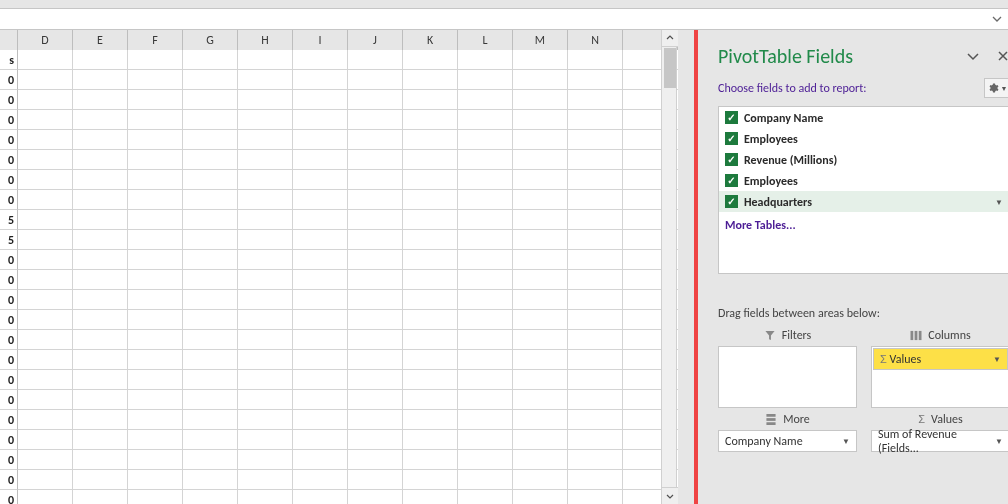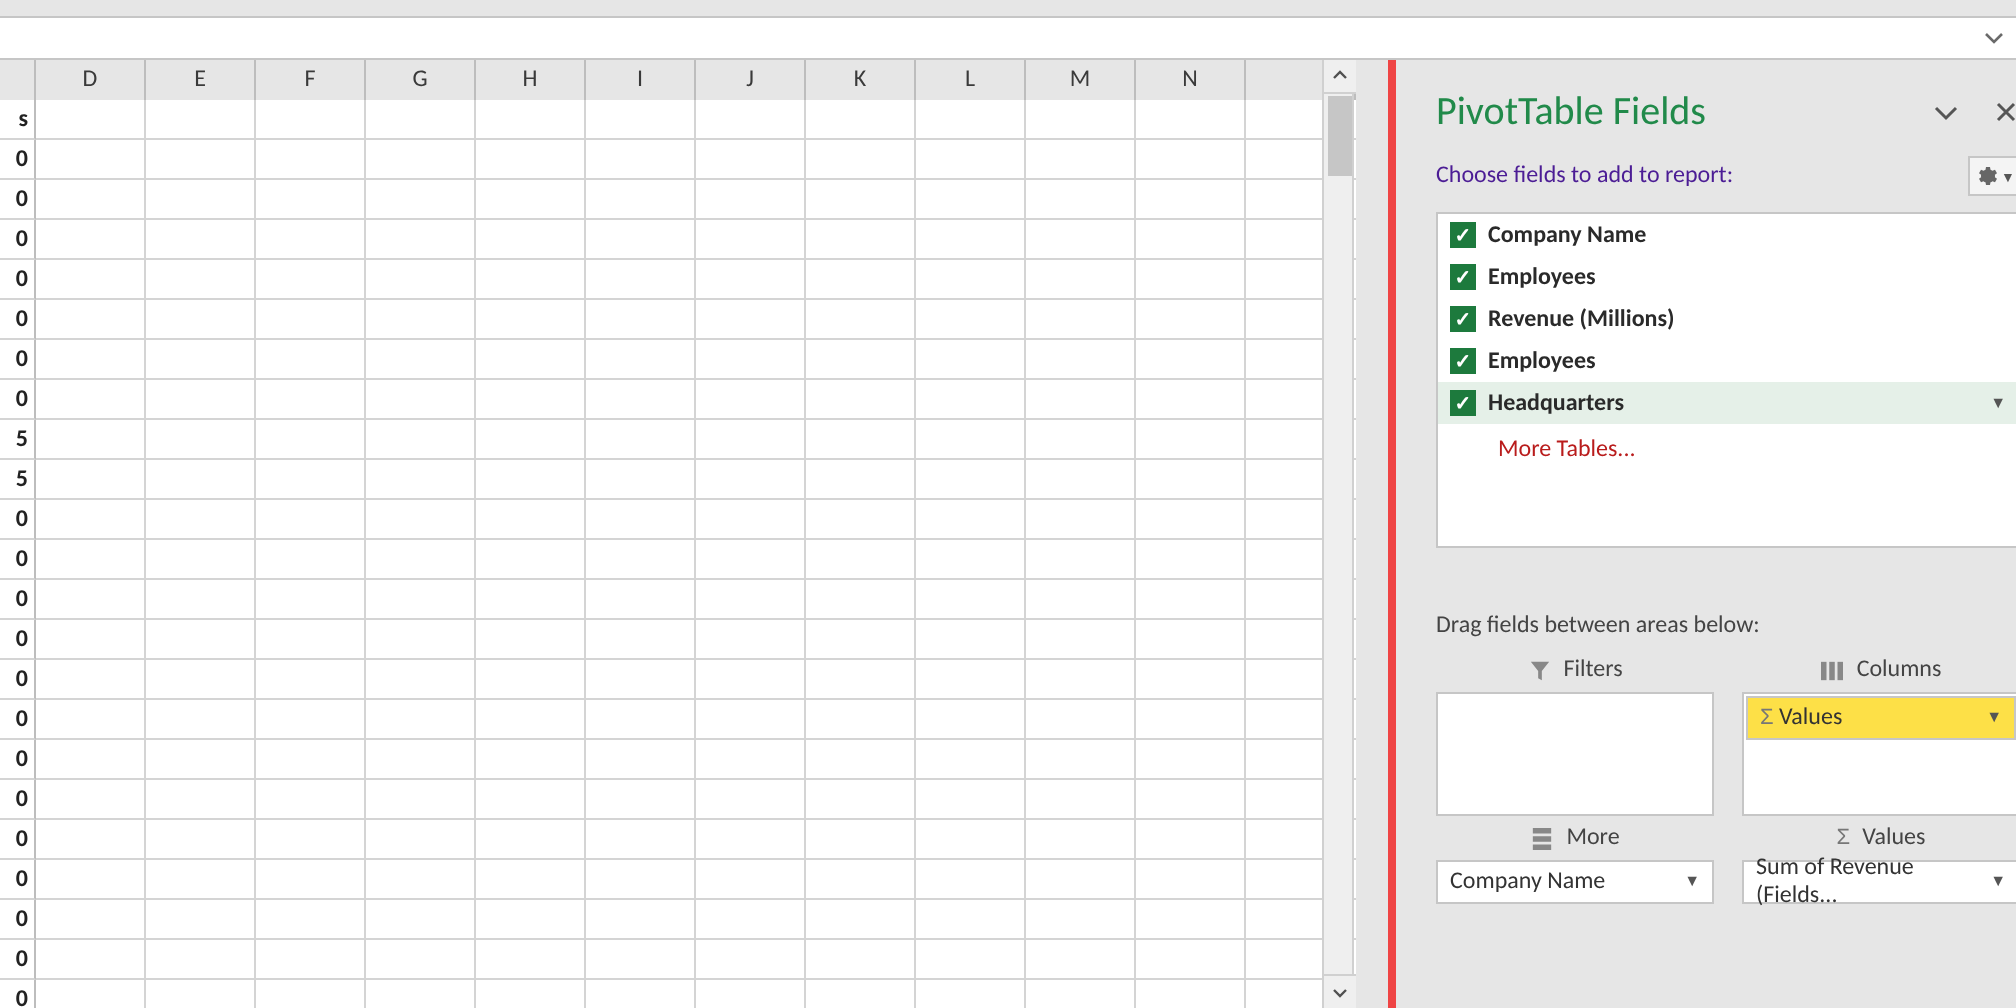--- a/index.html
+++ b/index.html
@@ -207,23 +207,22 @@
     display: inline-flex; align-items: center; justify-content: center;
     color: #fff; font-size: 10px; line-height: 1;
     flex-shrink: 0;
   }
   .field-item .dd {
     margin-left: auto;
     font-size: 8px; color: #555;
   }
   .more-tables {
     padding: 6px 6px;
-    font-size: 12px; color: #b91c1c;
-    font-weight: 400;
-    margin-left: 24px;
+    font-size: 12px; color: #4c1d95;
+    font-weight: 700;
   }
 
   .drag-label {
     font-size: 12px; color: #444;
     margin: 32px 0 8px 0;
   }
 
   .areas {
     display: grid;
     grid-template-columns: 1fr 1fr;

